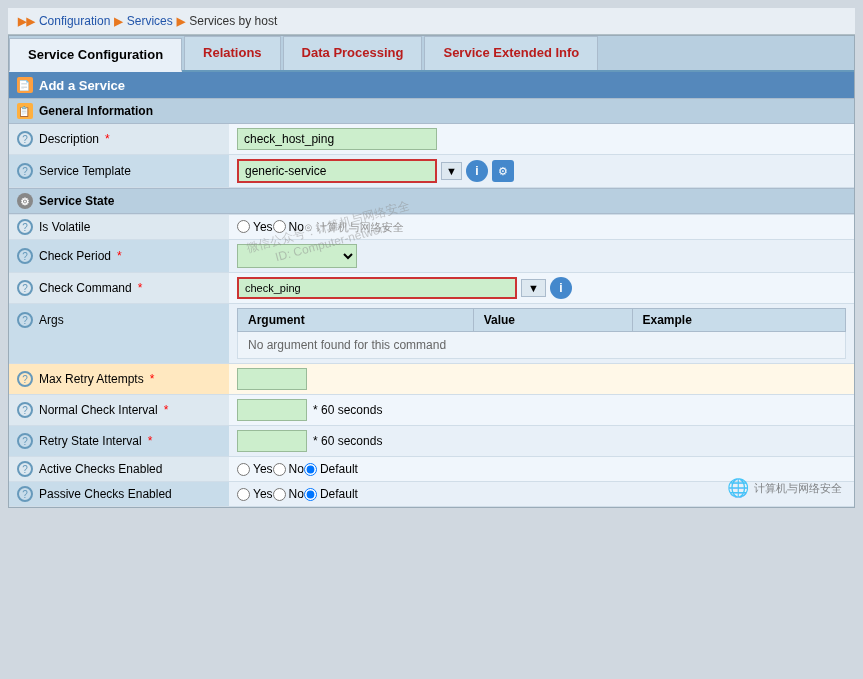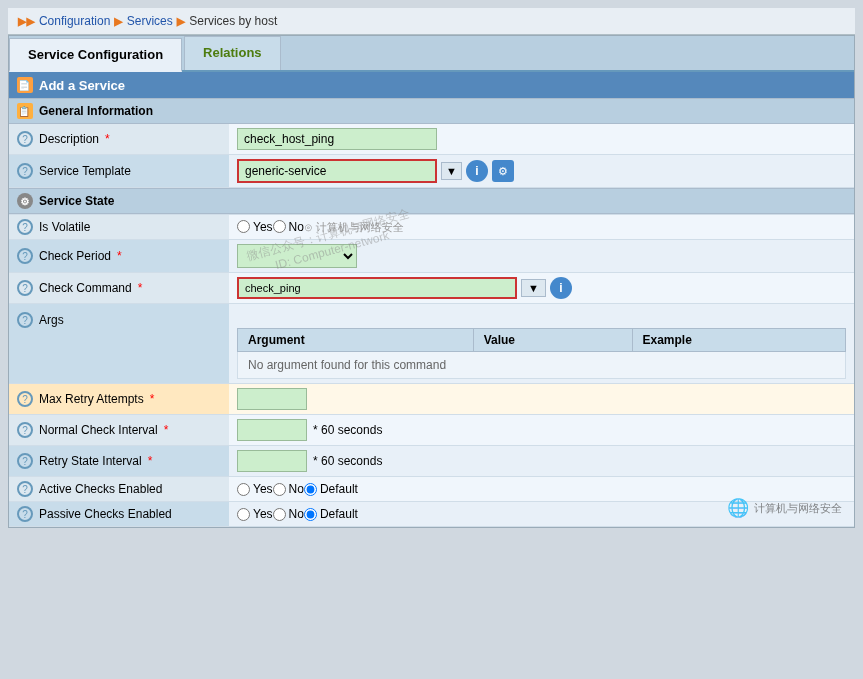--- a/index.html
+++ b/index.html
@@ -28,21 +28,21 @@
     .tab-bar {
       display: flex;
       background: #b8cfe0;
       border-bottom: 2px solid #6699bb;
     }
     .tab {
       padding: 8px 18px;
       cursor: pointer;
       font-size: 13px;
       font-weight: bold;
-      color: #4d7c0f;
+      color: #b91c1c;
       border: 1px solid #aabbcc;
       border-bottom: none;
       background: #c8dcea;
       margin-right: 2px;
     }
     .tab.active {
       background: #e8f0f8;
       border-bottom: 2px solid #e8f0f8;
       color: #000;
       position: relative;
@@ -199,21 +199,20 @@
       border: 1px solid #aabbcc;
       padding: 2px 6px;
       cursor: pointer;
       font-size: 11px;
     }
 
     .args-table {
       width: 100%;
       border-collapse: collapse;
       background: #eef4fa;
-      margin-top: 20px;
     }
     .args-table th {
       background: #c8dcea;
       padding: 4px 10px;
       text-align: left;
       font-size: 12px;
       border: 1px solid #aabbcc;
     }
     .args-table td {
       padding: 6px 10px;
@@ -281,20 +280,26 @@
   </div>
 
   <div class="inner-container">
 
     <div class="tab-bar">
       <div class="tab active">
         <span>Service Configuration</span>
       </div>
       <div class="tab">
         <span>Relations</span>
+      </div>
+      <div class="tab">
+        <span>Data Processing</span>
+      </div>
+      <div class="tab">
+        <span>Service Extended Info</span>
       </div>
     </div>
 
     <div class="section-header-blue">
       <span class="icon-box">📄</span>
       <span>Add a Service</span>
     </div>
 
     <div class="subsection-header">
       <span class="subsection-icon">📋</span>

